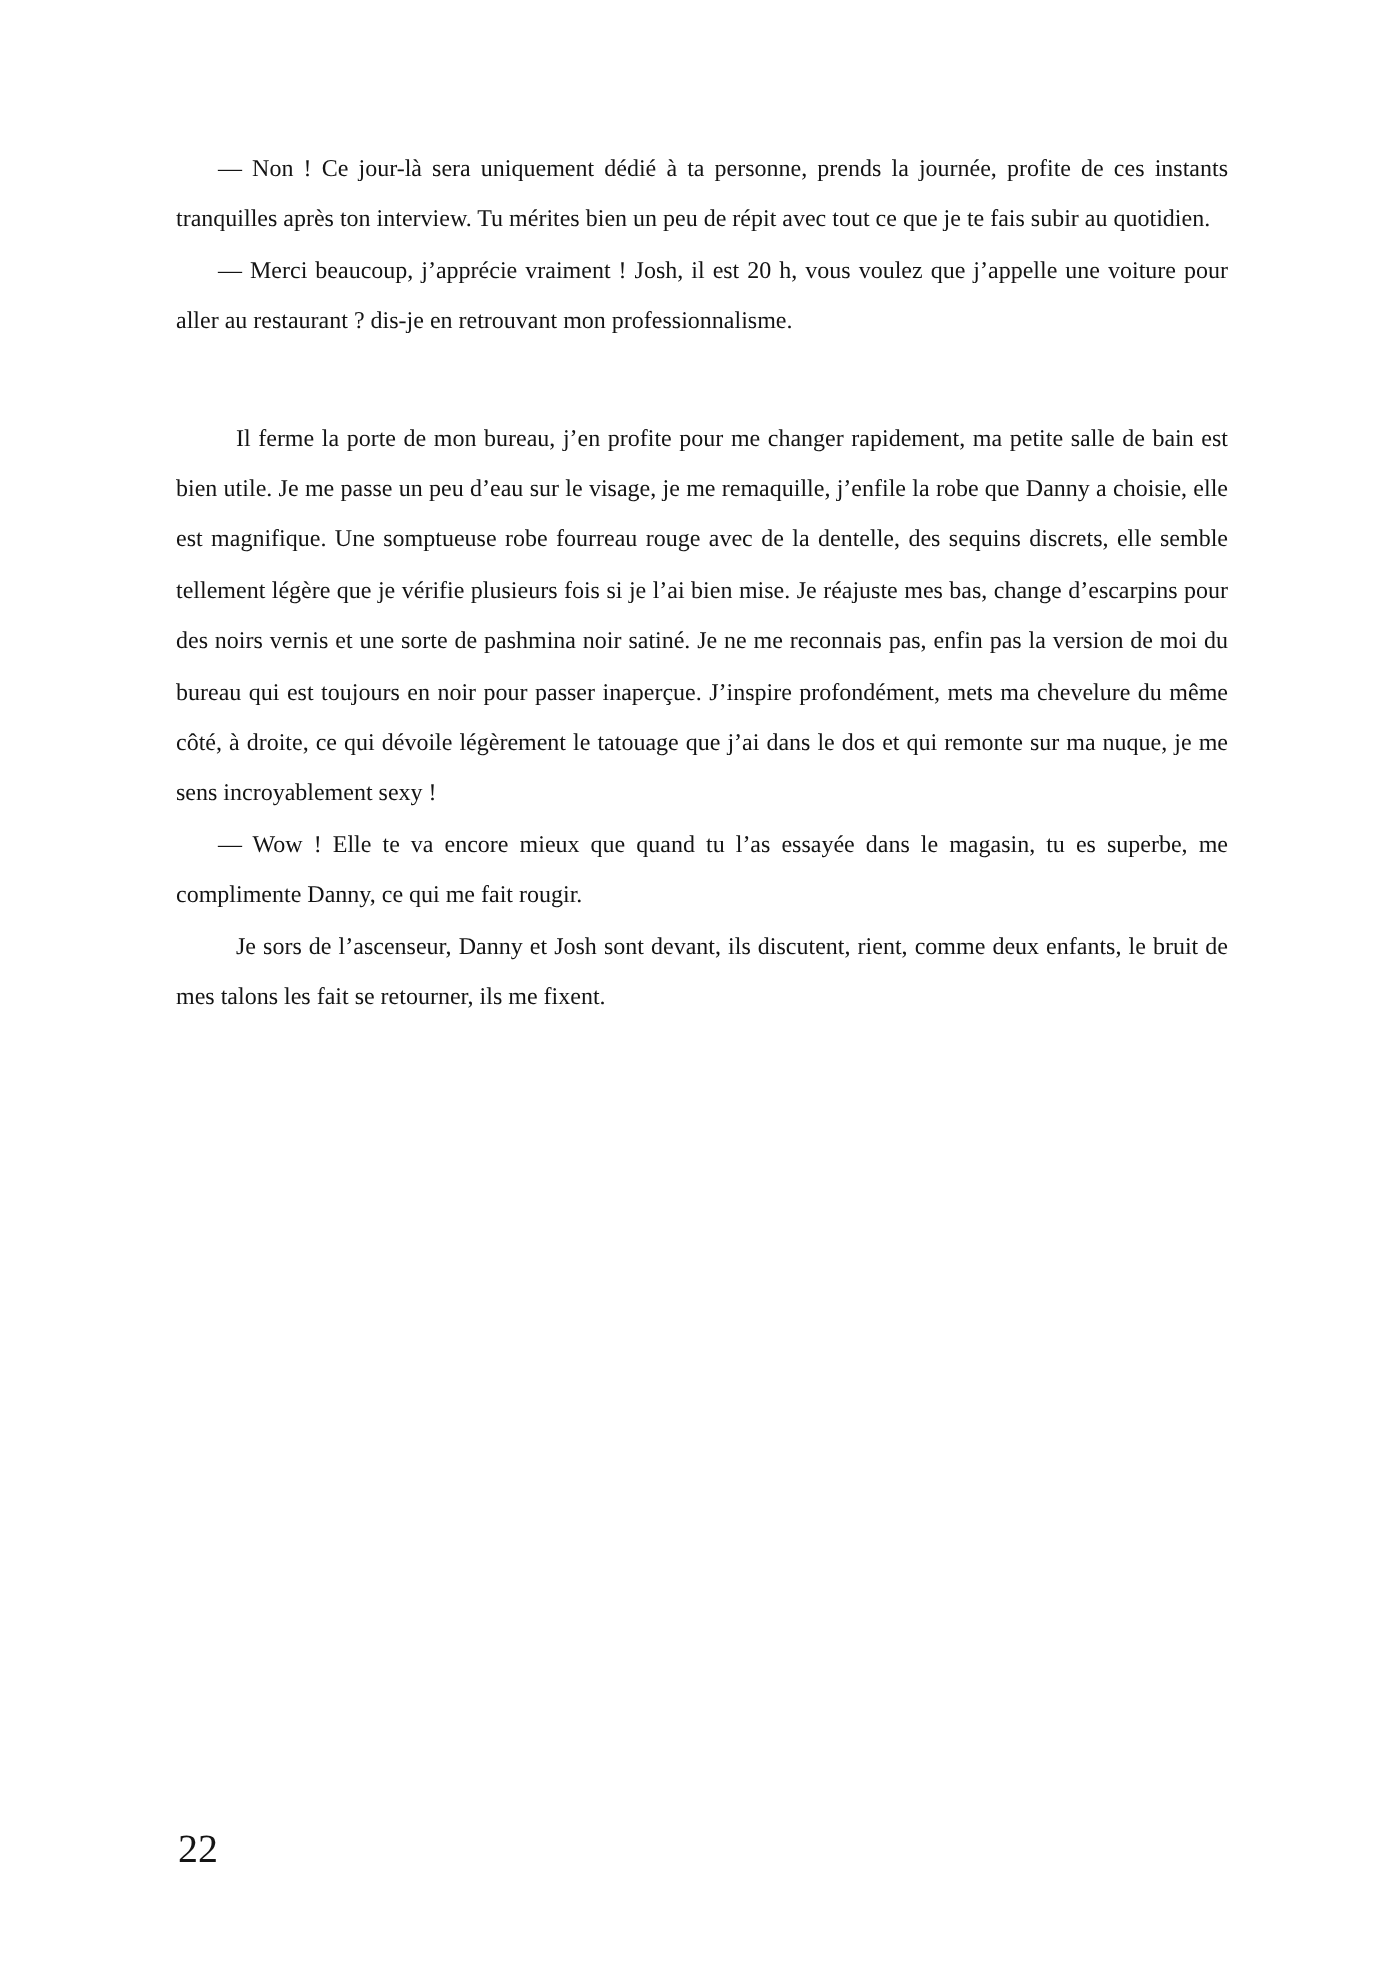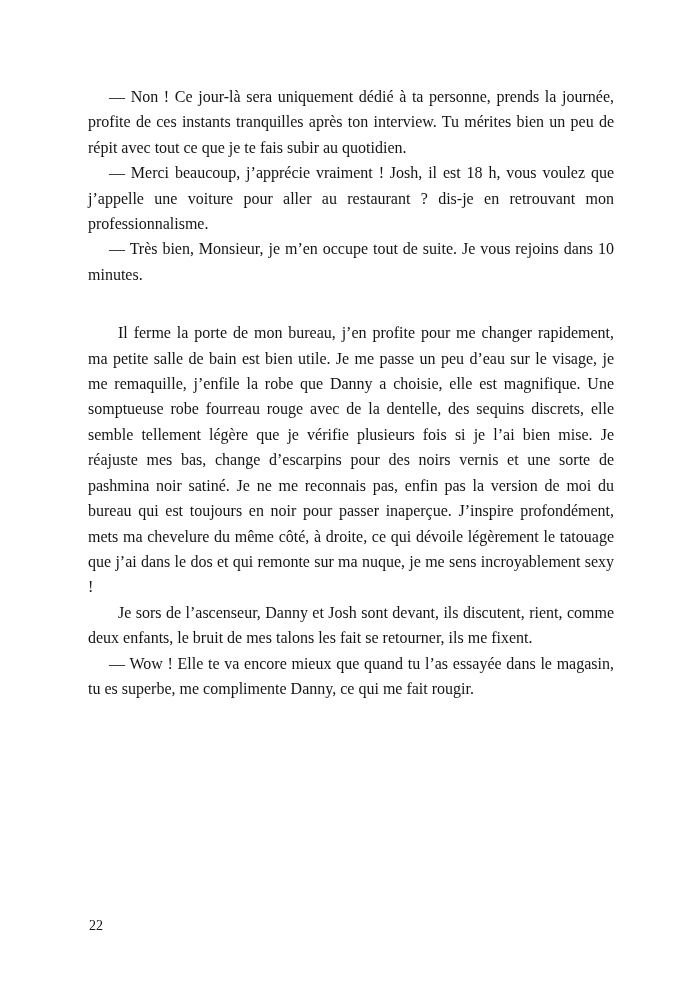--- a/index.html
+++ b/index.html
@@ -12,53 +12,52 @@
     width: 700px;
     height: 992px;
     background: #ffffff;
     box-sizing: border-box;
     overflow: hidden;
     font-family: "Liberation Serif", "DejaVu Serif", serif;
     color: #141414;
   }
   .page-text {
     position: absolute;
-    top: 84px;
+    top: 72px;
     left: 88px;
     width: 526px;
-    font-size: 16px;
+    font-size: 12px;
     line-height: 25.4px;
     text-align: justify;
     text-rendering: optimizeLegibility;
   }
   .para {
     margin: 0;
     padding: 0;
     text-indent: 30px;
   }
   .para.dialogue {
     text-indent: 21px;
   }
   .para.scene-break {
     margin-top: 33px;
   }
   .page-number {
     position: absolute;
     left: 89px;
     top: 913px;
-    font-size: 14px;
+    font-size: 20px;
     line-height: 25.4px;
   }
 </style>
 </head>
 <body>
 
 <div class="book-page">
   <div class="page-text">
     <p class="para dialogue">— Non ! Ce jour-là sera uniquement dédié à ta personne, prends la journée, profite de ces instants tranquilles après ton interview. Tu mérites bien un peu de répit avec tout ce que je te fais subir au quotidien.</p>
-    <p class="para dialogue">— Merci beaucoup, j’apprécie vraiment ! Josh, il est 18 h, vous voulez que j’appelle une voiture pour aller au restaurant ? dis-je en retrouvant mon professionnalisme.</p>
-    <p class="para dialogue">— Très bien, Monsieur, je m’en occupe tout de suite. Je vous rejoins dans 10 minutes.</p>
+    <p class="para dialogue">— Merci beaucoup, j’apprécie vraiment ! Josh, il est 20 h, vous voulez que j’appelle une voiture pour aller au restaurant ? dis-je en retrouvant mon professionnalisme.</p>
     <p class="para narrative scene-break">Il ferme la porte de mon bureau, j’en profite pour me changer rapidement, ma petite salle de bain est bien utile. Je me passe un peu d’eau sur le visage, je me remaquille, j’enfile la robe que Danny a choisie, elle est magnifique. Une somptueuse robe fourreau rouge avec de la dentelle, des sequins discrets, elle semble tellement légère que je vérifie plusieurs fois si je l’ai bien mise. Je réajuste mes bas, change d’escarpins pour des noirs vernis et une sorte de pashmina noir satiné. Je ne me reconnais pas, enfin pas la version de moi du bureau qui est toujours en noir pour passer inaperçue. J’inspire profondément, mets ma chevelure du même côté, à droite, ce qui dévoile légèrement le tatouage que j’ai dans le dos et qui remonte sur ma nuque, je me sens incroyablement sexy !</p>
+    <p class="para dialogue">— Wow ! Elle te va encore mieux que quand tu l’as essayée dans le magasin, tu es superbe, me complimente Danny, ce qui me fait rougir.</p>
     <p class="para narrative">Je sors de l’ascenseur, Danny et Josh sont devant, ils discutent, rient, comme deux enfants, le bruit de mes talons les fait se retourner, ils me fixent.</p>
-    <p class="para dialogue">— Wow ! Elle te va encore mieux que quand tu l’as essayée dans le magasin, tu es superbe, me complimente Danny, ce qui me fait rougir.</p>
   </div>
   <div class="page-number">22</div>
 </div>
 
 </body></html>

